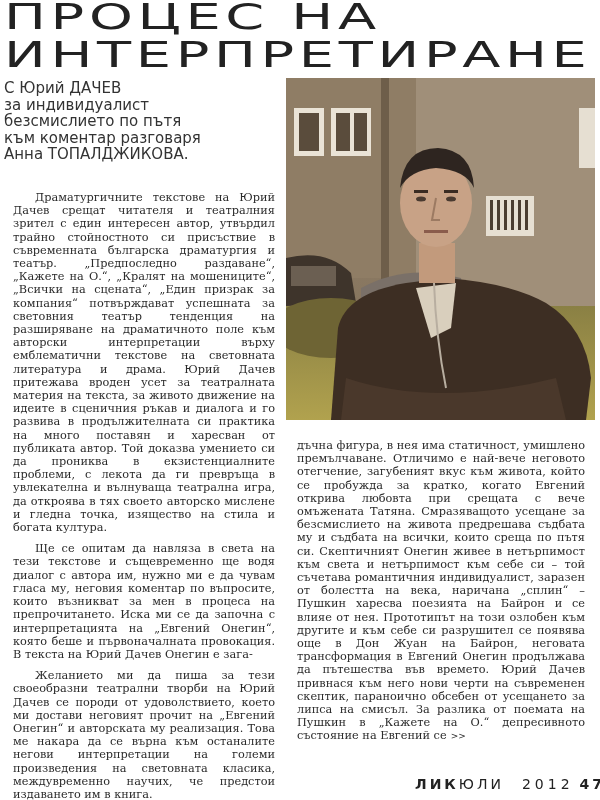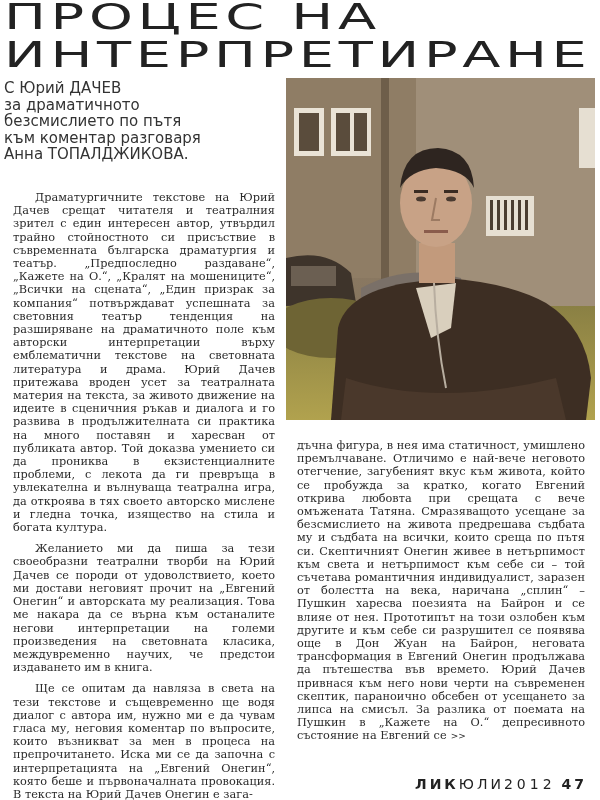--- a/index.html
+++ b/index.html
@@ -19,35 +19,35 @@
              overflow: hidden; background: #8a7b66; }
     .col { position: absolute; font-size: 11.3px; line-height: 13.2px; text-align: justify;
            color: #2b2b2b; }
     .col p { margin: 8px; text-indent: 22px; }
     .col-left { left: 5px; top: 183px; width: 278px; }
     .col-right { left: 289px; top: 431px; width: 304px; }
     .footer { position: absolute; left: 415px; top: 776px; font-family: "DejaVu Sans", sans-serif;
               font-size: 14px; letter-spacing: 3px; color: #222; white-space: nowrap; }
     .footer .mag { font-weight: bold; }
     .footer .month { font-weight: normal; margin-left: 0; }
-    .footer .year { font-weight: normal; margin-left: 0; letter-spacing: 4px; }
+    .footer .year { font-weight: normal; margin-left: 18px; letter-spacing: 4px; }
     .footer .page { font-weight: bold; margin-left: 6px; }
     .cont { font-family: "DejaVu Sans", sans-serif; font-size: 9px; margin-left: 4px; }
   </style>
 </head>
 <body>
 
 <h1 class="title">
   <span>ПРОЦЕС НА</span>
   <span>ИНТЕРПРЕТИРАНЕ</span>
 </h1>
 
 <div class="lede">
   <span>С Юрий ДАЧЕВ</span>
-  <span>за драматичното</span>
+  <span>за индивидуалист</span>
   <span>безсмислието по пътя</span>
   <span>към коментар разговаря</span>
   <span>Анна ТОПАЛДЖИКОВА.</span>
 </div>
 
 <div class="photo" title="Portrait of Yuriy Dachev in a dark brown zip jacket, outdoors in front of a building with white-framed windows, parked car and grass">
   <svg width="309" height="342" viewBox="0 0 309 342" xmlns="http://www.w3.org/2000/svg">
     <defs>
       <linearGradient id="wall" x1="0" y1="0" x2="0" y2="1">
         <stop offset="0" stop-color="#9c8a72"></stop>
@@ -105,22 +105,22 @@
     <rect x="158" y="112" width="14" height="3" fill="#3a2b22"></rect>
     <ellipse cx="135" cy="121" rx="5" ry="2.5" fill="#4a3a30"></ellipse>
     <ellipse cx="165" cy="121" rx="5" ry="2.5" fill="#4a3a30"></ellipse>
     <path d="M150 120 L146 142 L154 142" stroke="#9c7a62" stroke-width="2" fill="none"></path>
     <rect x="138" y="152" width="24" height="3" fill="#8a5c4c"></rect>
   </svg>
 </div>
 
 <div class="col col-left">
   <p>Драматургичните текстове на Юрий Дачев срещат читателя и театралния зрител с един интересен автор, утвърдил трайно стойностното си присъствие в съвременната българска драматургия и театър. „Предпоследно раздаване“, „Кажете на О.“, „Кралят на мошениците“, „Всички на сцената“, „Един призрак за компания“ потвърждават успешната за световния театър тенденция на разширяване на драматичното поле към авторски интерпретации върху емблематични текстове на световната литература и драма. Юрий Дачев притежава вроден усет за театралната материя на текста, за живото движение на идеите в сценичния ръкав и диалога и го развива в продължителната си практика на много поставян и харесван от публиката автор. Той доказва умението си да прониква в екзистенциалните проблеми, с лекота да ги превръща в увлекателна и вълнуваща театрална игра, да откроява в тях своето авторско мислене и гледна точка, изящество на стила и богата култура.</p>
+  <p>Ще се опитам да навляза в света на тези текстове и същевременно ще водя диалог с автора им, нужно ми е да чувам гласа му, неговия коментар по въпросите, които възникват за мен в процеса на препрочитането. Иска ми се да започна с интерпретацията на „Евгений Онегин“, която беше и първоначалната провокация. В текста на Юрий Дачев Онегин е зага-</p>
   <p>Желанието ми да пиша за тези своеобразни театрални творби на Юрий Дачев се породи от удоволствието, което ми достави неговият прочит на „Евгений Онегин“ и авторската му реализация. Това ме накара да се върна към останалите негови интерпретации на големи произведения на световната класика, междувременно научих, че предстои издаването им в книга.</p>
-  <p>Ще се опитам да навляза в света на тези текстове и същевременно ще водя диалог с автора им, нужно ми е да чувам гласа му, неговия коментар по въпросите, които възникват за мен в процеса на препрочитането. Иска ми се да започна с интерпретацията на „Евгений Онегин“, която беше и първоначалната провокация. В текста на Юрий Дачев Онегин е зага-</p>
 </div>
 
 <div class="col col-right">
   <p style="text-indent:0"><span>дъчна фигура, в нея има статичност, умишлено премълчаване. Отличимо е най-вече неговото отегчение, загубеният вкус към живота, който се пробужда за кратко, когато Евгений открива любовта при срещата с вече омъжената Татяна. Смразяващото усещане за безсмислието на живота предрешава съдбата му и съдбата на всички, които среща по пътя си. Скептичният Онегин живее в нетърпимост към света и нетърпимост към себе си – той съчетава романтичния индивидуалист, заразен от болестта на века, наричана „сплин“ – Пушкин харесва поезията на Байрон и се влияе от нея. Прототипът на този озлобен към другите и към себе си разрушител се появява още в Дон Жуан на Байрон, неговата трансформация в Евгений Онегин продължава да пътешества във времето. Юрий Дачев привнася към него нови черти на съвременен скептик, параноично обсебен от усещането за липса на смисъл. За разлика от поемата на Пушкин в „Кажете на О.“ депресивното състояние на Евгений се</span><span class="cont">&gt;&gt;</span></p>
 </div>
 
 <div class="footer">
   <span class="mag">ЛИК</span><span class="month">ЮЛИ</span><span class="year">2012</span><span class="page">47</span>
 </div>
 

